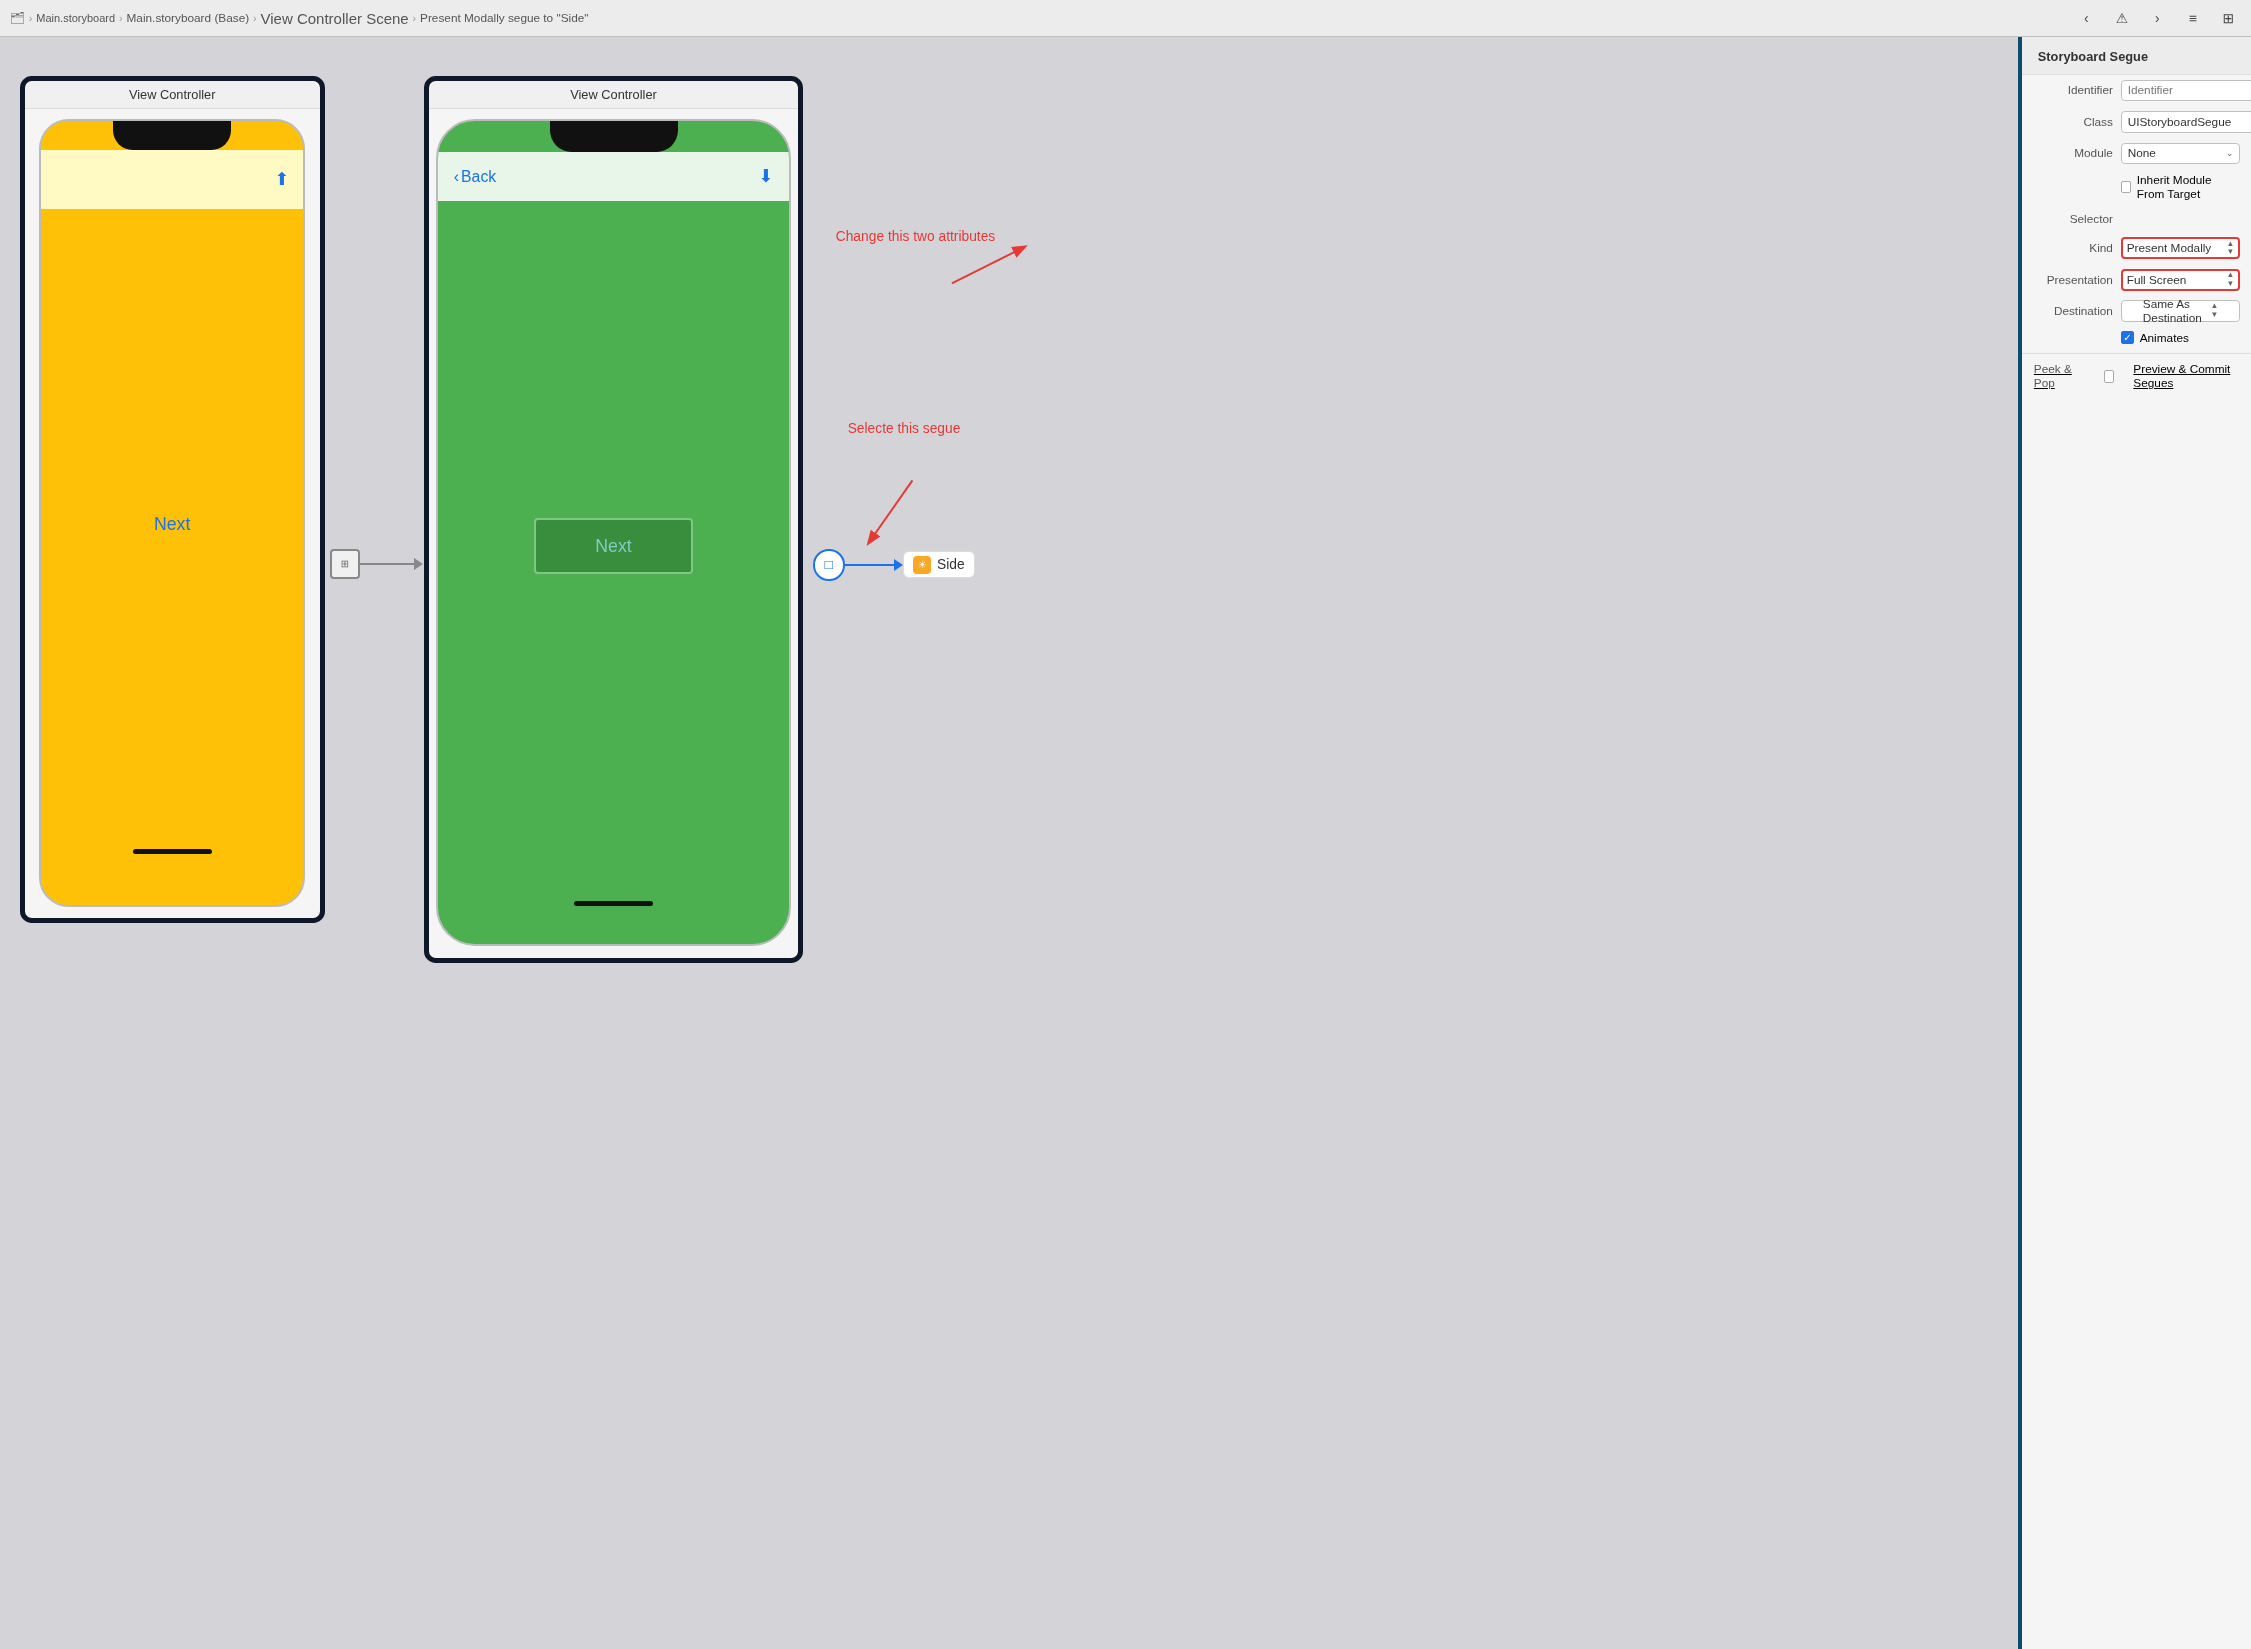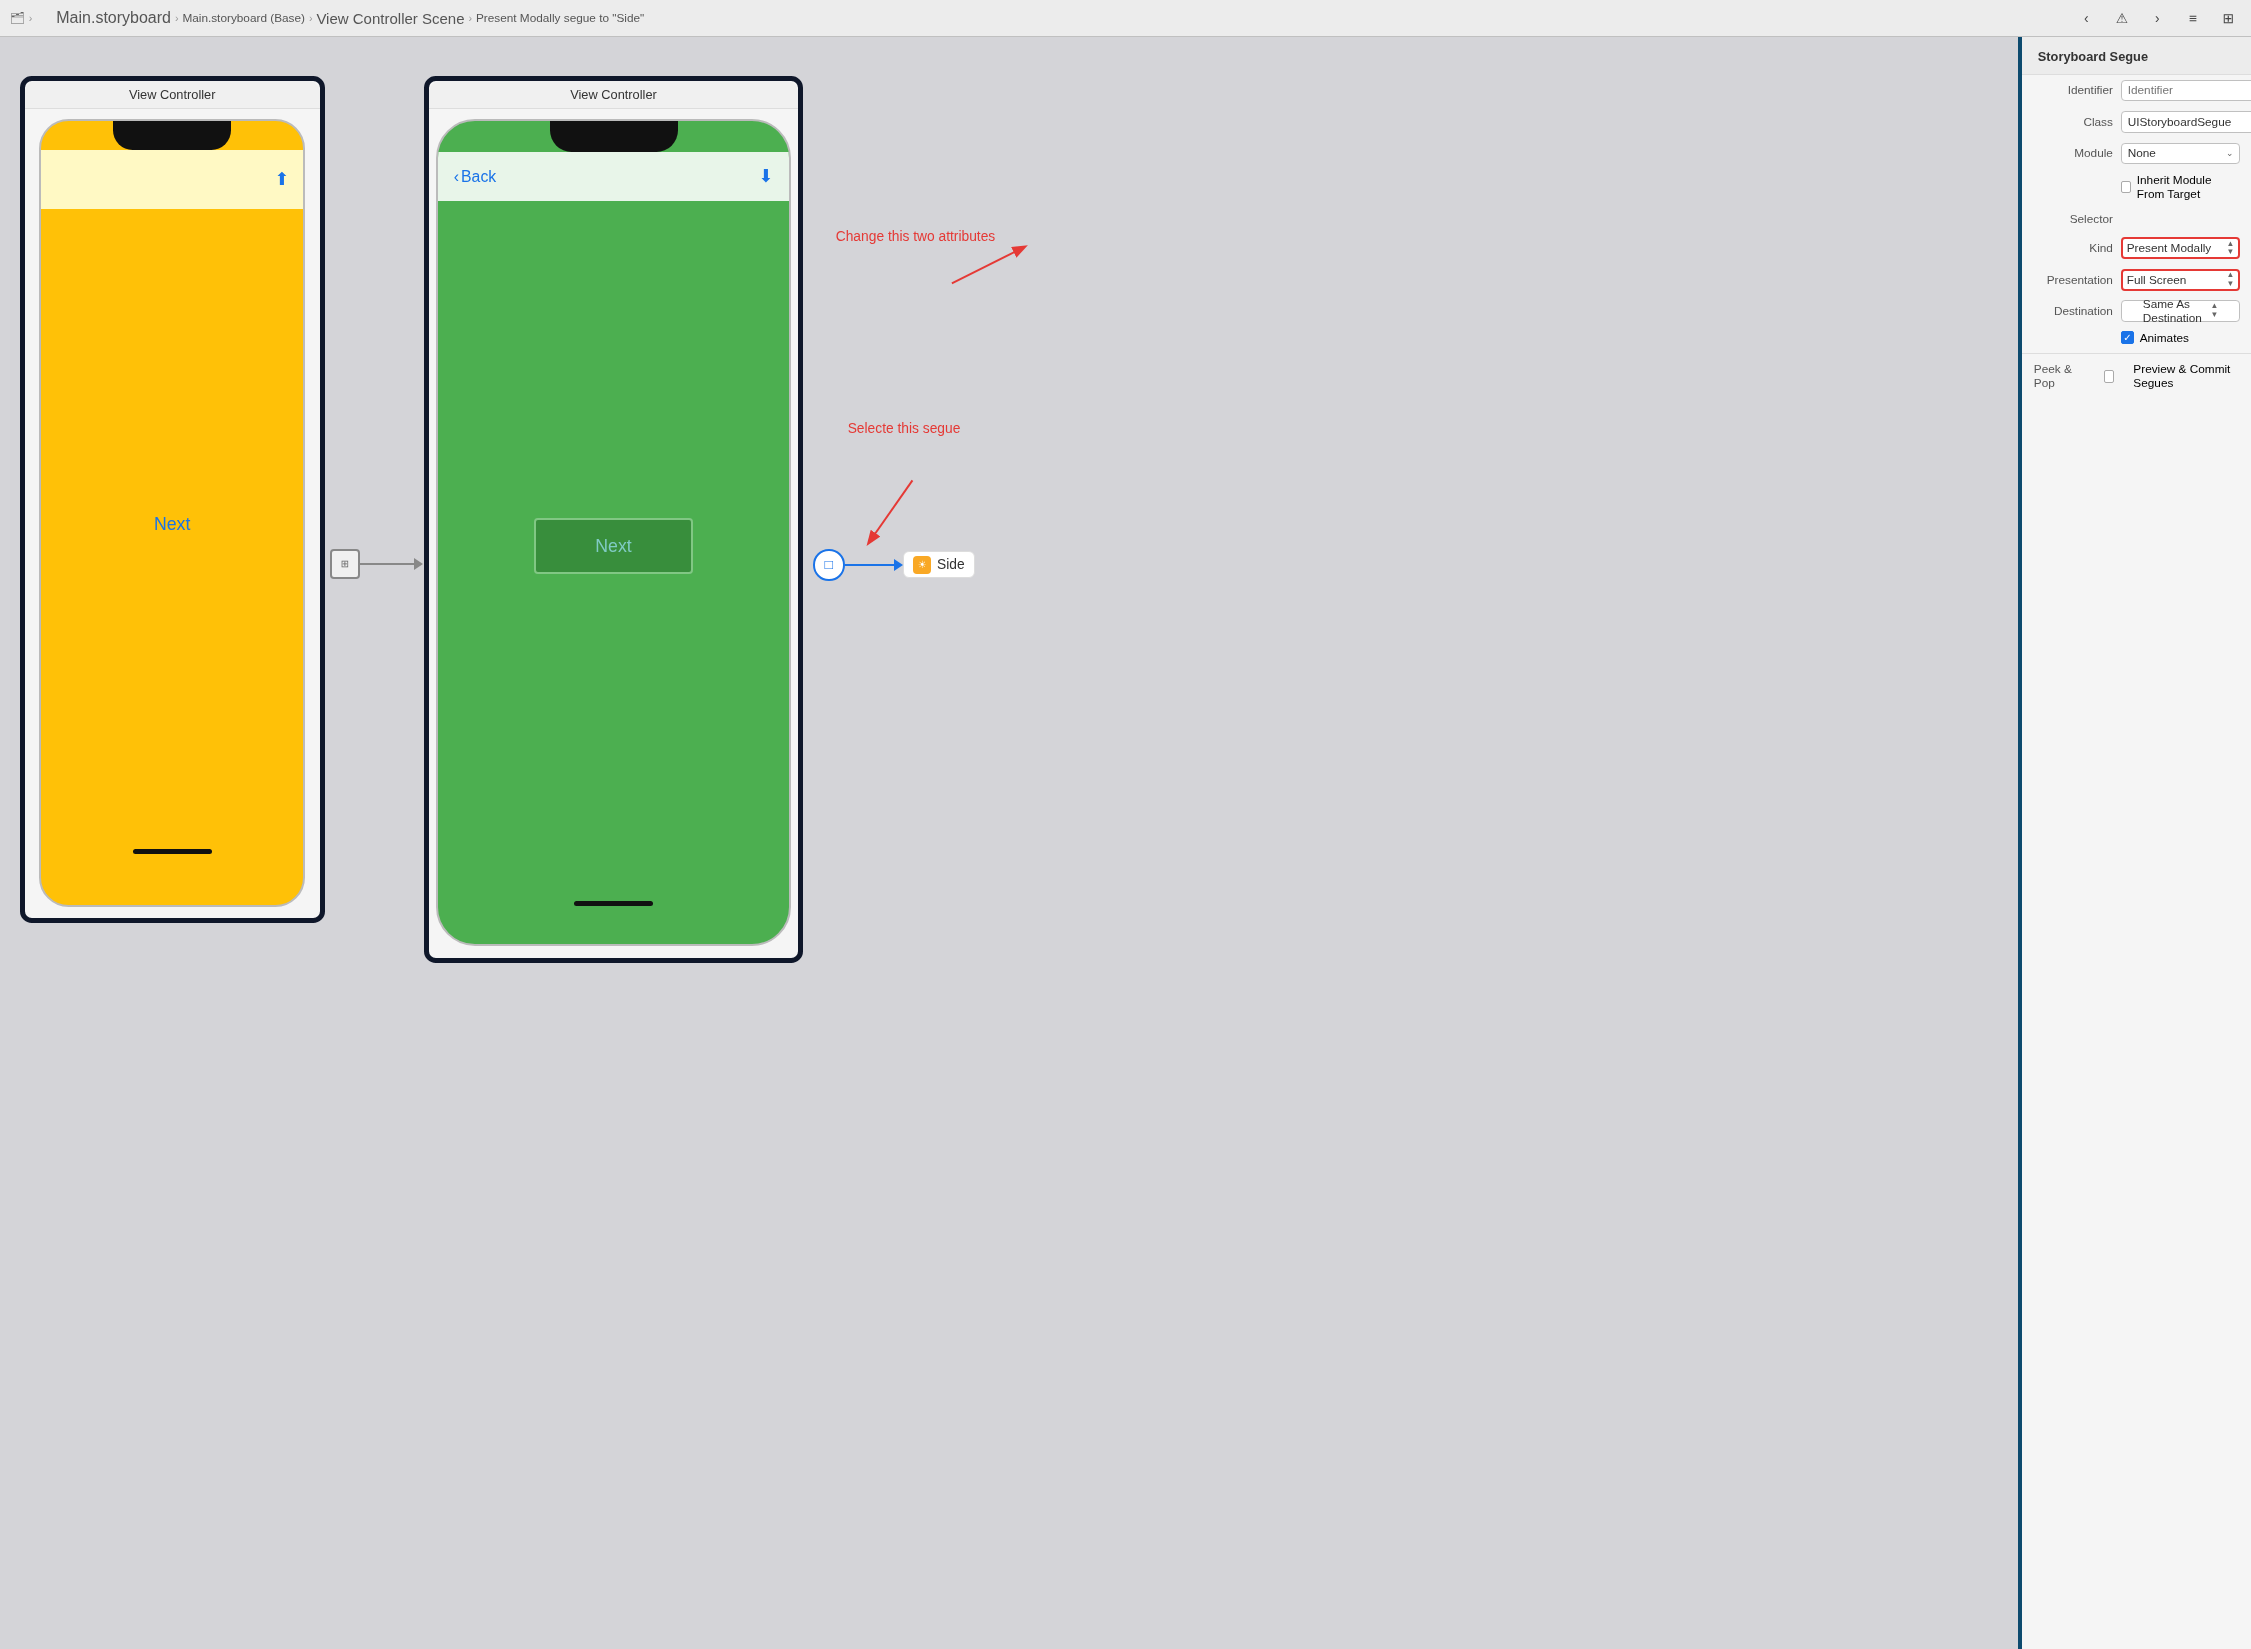--- a/index.html
+++ b/index.html
@@ -446,20 +446,21 @@
       height: 1px;
       background: #ddd;
       margin: 3.9px 0;
     }
     .peek-pop-row {
       display: flex;
       align-items: center;
       padding: 4.9px 11.8px;
       font-size: 11.8px;
       gap: 19px;
+      text-decoration: underline;
     }
     .peek-label {
       color: #555;
       font-size: 11.8px;
     }
 
     
     .annotations-layer {
       position: absolute;
       top: 0;
@@ -469,21 +470,21 @@
       pointer-events: none;
     }
   </style>
 </head>
 <body>
 
 <div class="toolbar">
   <div class="toolbar-breadcrumb">
     <span style="color:#666;font-size:11.8px;">🗂</span>
     <span class="breadcrumb-separator">›</span>
-    <span style="font-size:16px;margin-left:20px;">Main.storyboard</span>
+    <span style="font-size:11px;">Main.storyboard</span>
     <span class="breadcrumb-separator">›</span>
     <span style="font-size:11.8px;">Main.storyboard (Base)</span>
     <span class="breadcrumb-separator">›</span>
     <span style="font-size:15px;">View Controller Scene</span>
     <span class="breadcrumb-separator">›</span>
     <span style="font-size:11.8px;">Present Modally segue to "Side"</span>
   </div>
   <div class="toolbar-spacer"></div>
   <div class="toolbar-icons">
     <div class="toolbar-icon-btn">‹</div>

